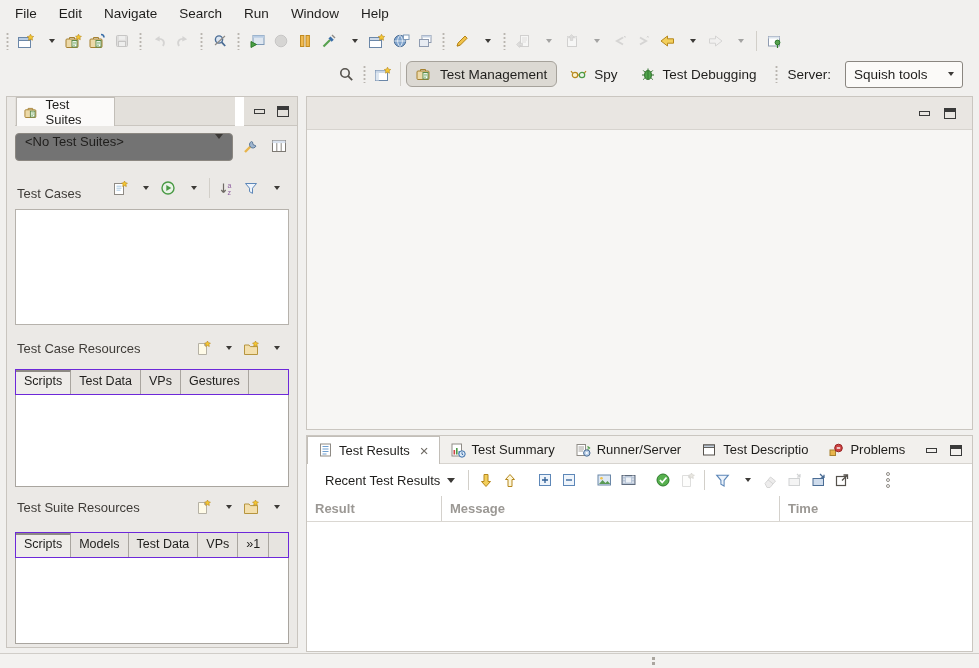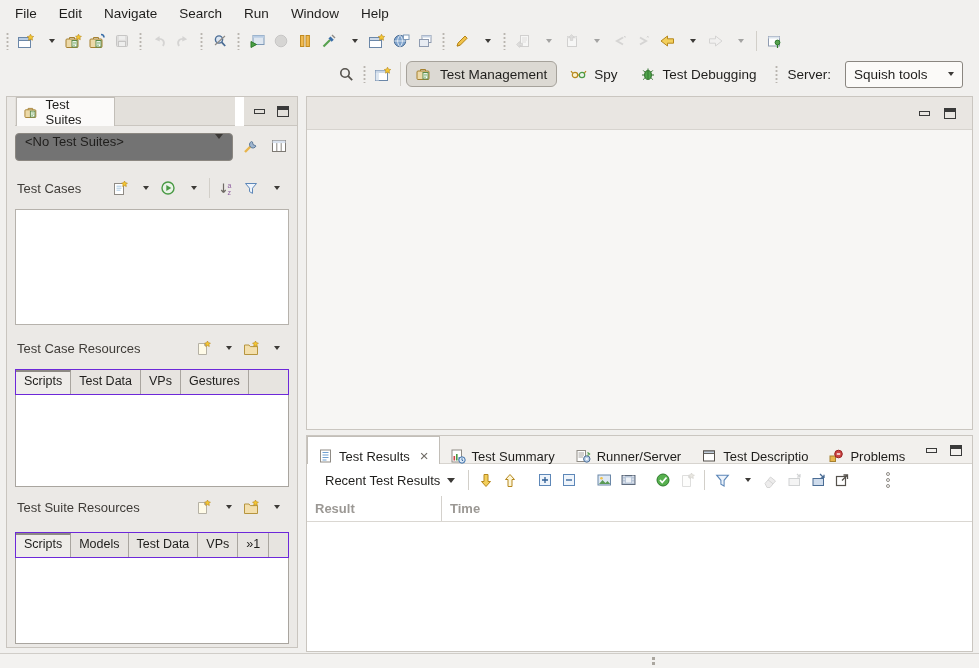--- a/index.html
+++ b/index.html
@@ -52,21 +52,21 @@
   .res-tab.active { background:#efedea; border-top:2px solid #8d8a84; padding-top:2px; }
   .res-content { position:absolute; left:8px; right:8px; background:#fff; border:1px solid #a9a59f; border-top:none; }
 
   
   .editor { position:absolute; left:306px; top:96px; width:667px; height:334px; background:#f7f6f4; border:1px solid #cac6c0; }
   .editor-strip { height:33px; background:#e9e6e2; border-bottom:1px solid #d7d4cf; display:flex; justify-content:flex-end; align-items:center; gap:14px; padding-right:16px; }
 
   
   .bottom { position:absolute; left:306px; top:435px; width:667px; height:217px; background:#fff; border:1px solid #cac6c0; }
   .bp-strip { position:relative; height:28px; background:#f2f0ed; border-bottom:1px solid #d7d4cf; display:flex; align-items:center; font-size:13px; }
-  .bp-tab { display:flex; align-items:flex-end; gap:6px; padding:0 10px; height:28px; }
+  .bp-tab { display:flex; align-items:center; gap:6px; padding:0 10px; height:28px; }
   .bp-tab.active { background:#fff; border:1px solid #c2beb8; border-bottom:none; }
   .bp-close { font-size:15px; color:#6e6a64; margin-left:4px; }
   .bp-minmax { position:absolute; right:10px; top:0; height:28px; display:flex; align-items:center; gap:13px; }
   .bp-toolbar { height:32px; display:flex; align-items:center; padding-left:10px; font-size:13px; }
   .recent-combo { display:flex; align-items:center; gap:4px; padding:4px 8px; border-radius:3px; }
   .bp-header { height:26px; display:flex; align-items:stretch; border-bottom:1px solid #dad7d2; color:#9b9894; font-weight:bold; font-size:13px; }
   .bp-col { display:flex; align-items:center; padding-left:8px; }
   .bp-col + .bp-col { border-left:1px solid #d4d1cc; }
   .c-result { width:134px; } .c-message { width:338px; } .c-time { flex:1; }
 
@@ -350,21 +350,21 @@
     </span>
     <span>
       <svg width="18" height="18" viewBox="0 0 18 18">
           <rect x="2.5" y="3.5" width="13" height="11" fill="#fff" stroke="#7d7973"></rect>
           <rect x="2.5" y="3.5" width="13" height="2.6" fill="#d9e2ee"></rect>
           <path d="M6.8 6.1v8.4M11.2 6.1v8.4" stroke="#7d7973" stroke-width=".9"></path>
         </svg>
     </span>
   </div>
 
-  <div class="sec-hdr" style="top:78px;">
+  <div class="sec-hdr" style="top:78px;align-items:flex-end;">
     <span>Test Cases</span>
     <span class="sec-icons">
       <span class="tbi">
         <svg width="17" height="17" viewBox="0 0 17 17">
             <rect x="2.5" y="3.5" width="9" height="11" fill="#fff" stroke="#8f8b85"></rect>
             <path d="M4.5 6.2h5M4.5 8.2h5M4.5 10.2h4" stroke="#9fc2e0" stroke-width=".9"></path>
             <path d="M12.5 1l.9 1.8 2 .3-1.4 1.4.3 2-1.8-.9-1.8.9.3-2-1.4-1.4 2-.3z" fill="#f5c832" stroke="#b68418" stroke-width=".6"></path>
           </svg>
       </span>
       <span class="tbi">
@@ -617,20 +617,21 @@
     </span>
     <span class="tbi kebab" style="margin-left:22px;">
         <i></i>
         <i></i>
         <i></i>
       </span>
   </div>
 
   <div class="bp-header">
     <span class="bp-col c-result">Result</span>
+    <span class="bp-col c-message">Message</span>
     <span class="bp-col c-time">Time</span>
   </div>
   <div style="height:129px; background:#fff;"></div>
 </div>
 
 <div class="statusbar">
   <span class="sb-handle">
       <i></i>
       <i></i>
     </span>

